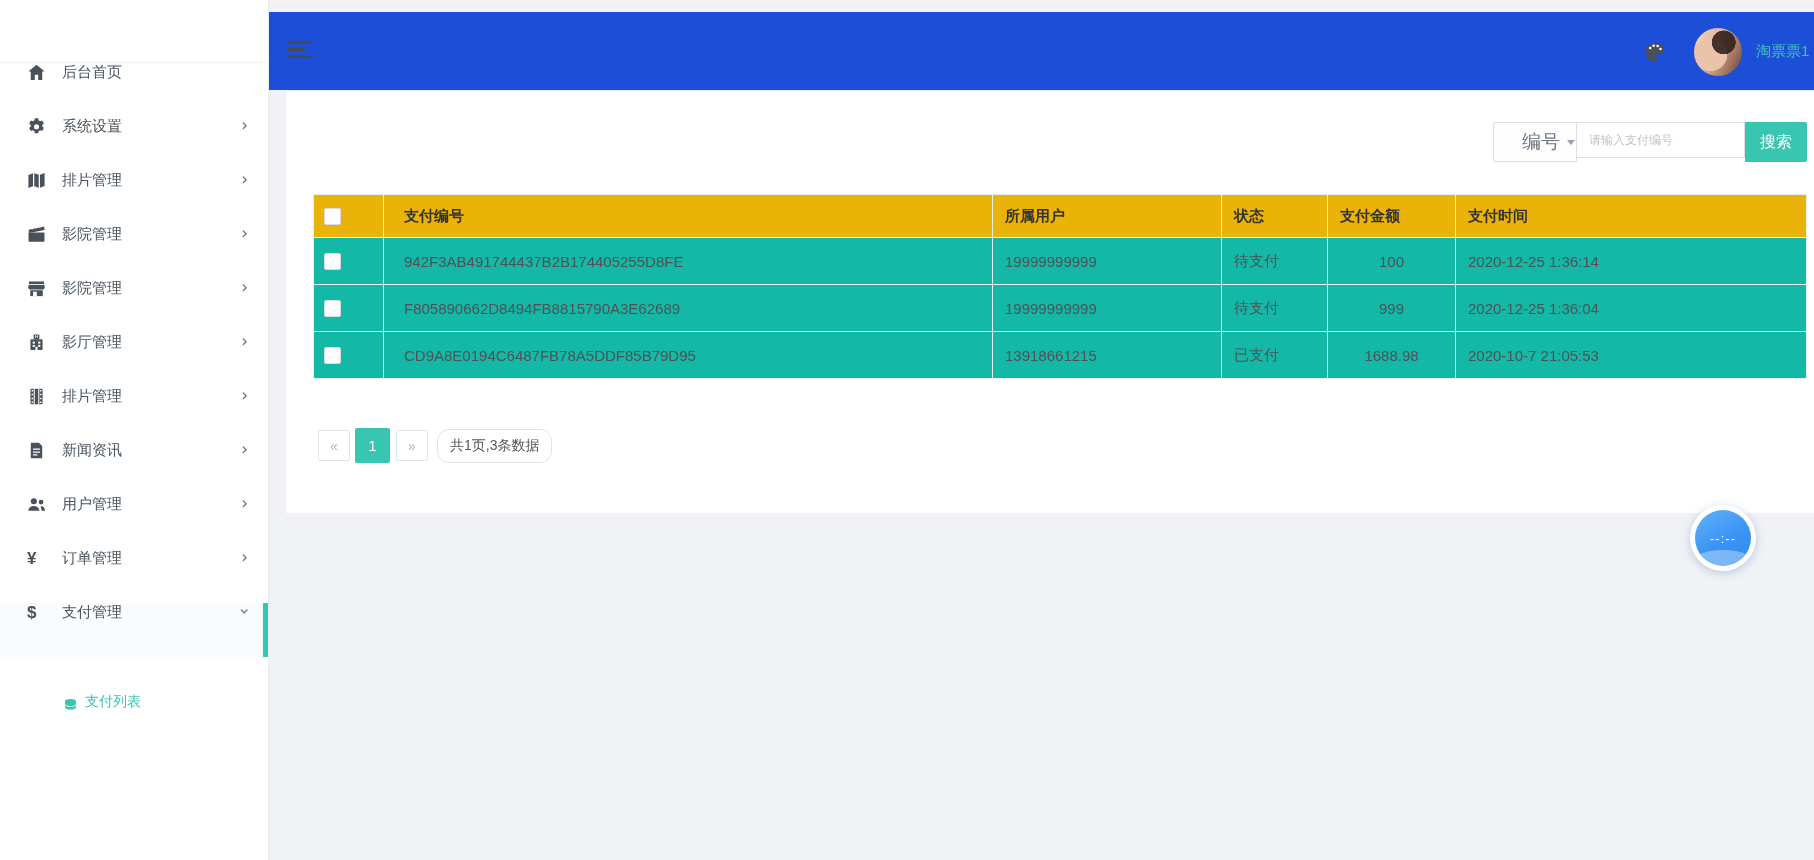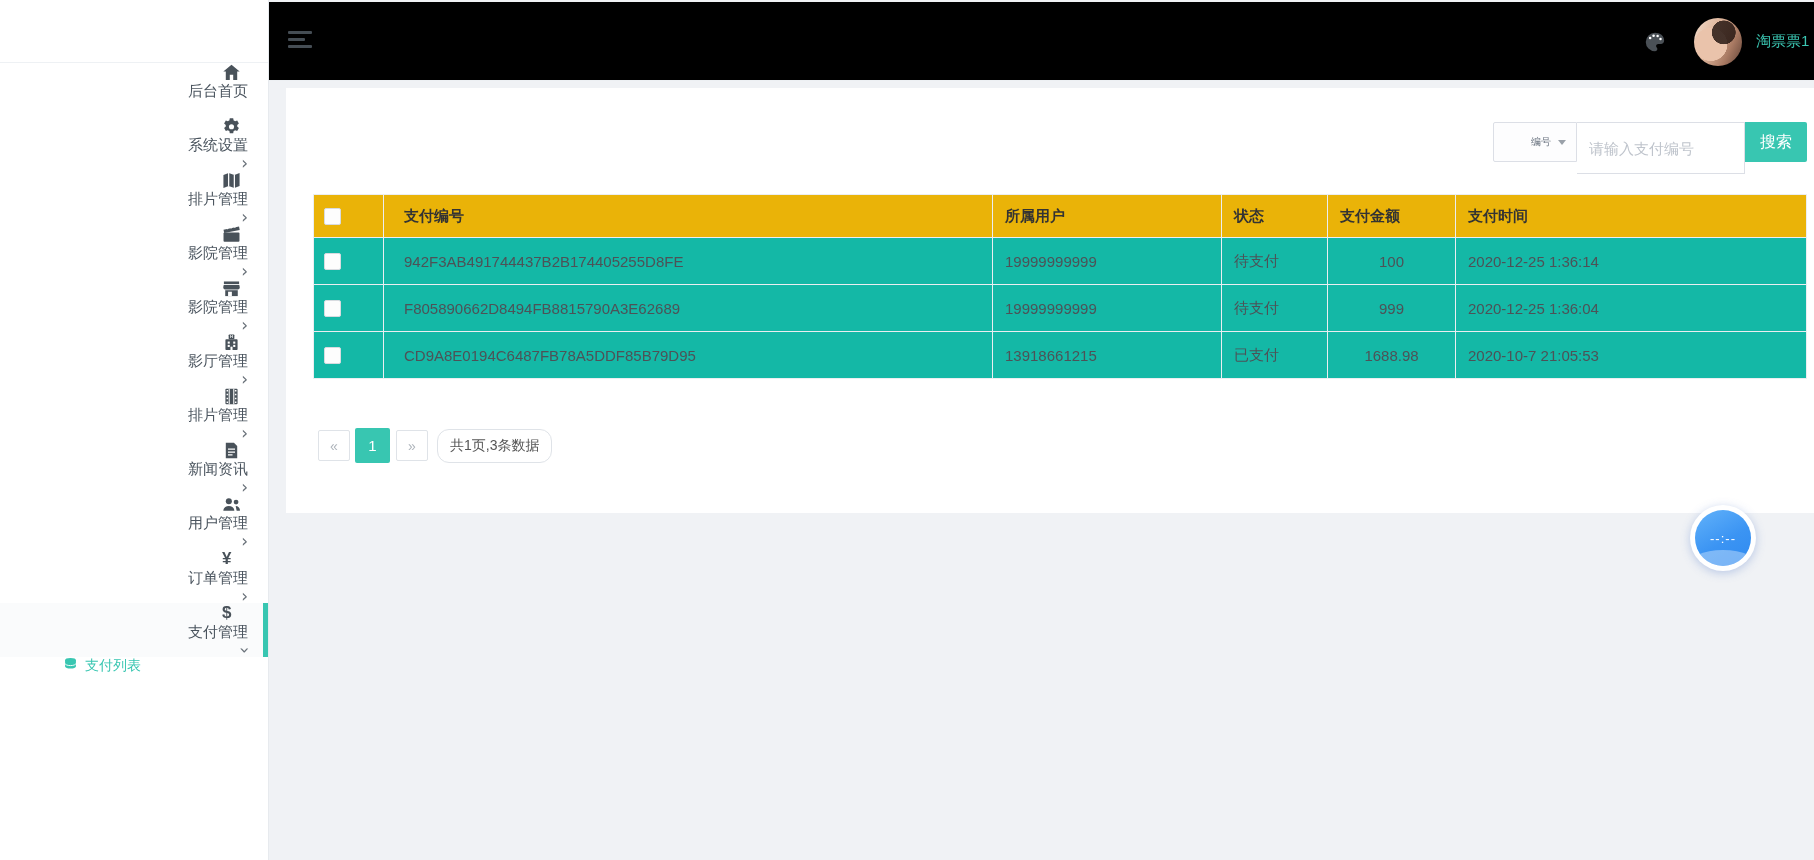--- a/index.html
+++ b/index.html
@@ -12,45 +12,45 @@
   }
   svg { display:block; }
 
   
   .sidebar {
     position:absolute; left:0; top:0; bottom:0; width:269px;
     background:#fff; border-right:1px solid #e7eaee; z-index:5;
   }
   .sidebar-header { height:63px; border-bottom:1px solid #eef1f4; }
   .menu-item {
-    height:54px; display:flex; align-items:flex-end;
-    padding:0 20px 0 27px; font-size:15px; color:#4a545e; cursor:pointer;flex-direction:column;
+    height:54px; display:flex; align-items:flex-start;
+    padding:0 20px 0 27px; font-size:15px; color:#4a545e; cursor:pointer;
   }
   .menu-item .mi-icon { width:26px; display:flex; justify-content:flex-start; color:#49525a; }
   .menu-item .mi-glyph { font-size:17px; font-weight:700; color:#49525a; width:26px; }
   .menu-item .mi-label { flex:1; margin-left:9px; }
   .menu-item .chev {
     font-size:17px; color:#6a727a; line-height:1;
     font-family:"DejaVu Sans",sans-serif;
   }
   .menu-item .chev.down { transform:rotate(90deg); }
   .menu-item.active {
     background:#fafbfc;
     box-shadow: inset -5px 0 0 #38c6b1;
   }
   .submenu-item {
-    height:54px; display:flex; align-items:flex-start;
+    height:54px; display:flex; align-items:flex-end;
     padding-left:63px; font-size:14px; color:#38c6b1; cursor:pointer;
   }
   .submenu-item .smi-label { margin-left:7px; }
 
   
   .topbar {
-    position:absolute; left:269px; right:0; top:2px; height:79px;
-    background:#000000; border-bottom:1px solid #edf0f3; z-index:4;
+    position:absolute; left:269px; right:0; top:12px; height:79px;
+    background:#1d4ed8; border-bottom:1px solid #edf0f3; z-index:4;
   }
   .hamburger { position:absolute; left:19px; top:29px; width:26px; height:20px; cursor:pointer; }
   .hamburger i { display:block; height:3px; background:#454d54; margin-bottom:4px; border-radius:1px; }
   .hamburger i:nth-child(1){ width:24px; }
   .hamburger i:nth-child(2){ width:17px; }
   .hamburger i:nth-child(3){ width:24px; }
   .topbar-right {
     position:absolute; right:0; top:0; height:79px;
     display:flex; align-items:center;
   }
@@ -71,29 +71,29 @@
   .card {
     position:absolute; left:286px; top:88px; width:1528px; height:425px;
     background:#fff; z-index:1;
   }
 
   
   .search-group { position:absolute; top:34px; right:7px; display:flex; height:40px; }
   .filter-select {
     width:84px; height:40px; border:1px solid #dcdfe6; background:#fdfdfe;
     display:flex; align-items:center; justify-content:center; gap:7px;
-    color:#6b7480; font-size:10px; cursor:pointer; border-radius:2px 0 0 2px;padding-left:27px;
+    color:#6b7480; font-size:19px; cursor:pointer; border-radius:2px 0 0 2px;padding-left:27px;
   }
   .caret-down {
     width:0; height:0; border-left:4px solid transparent; border-right:4px solid transparent;
     border-top:5px solid #9aa1a9;
   }
   .search-input {
-    width:168px; height:52px; border:1px solid #dcdfe6; border-left:none;
-    padding:0 12px; font-size:15px; color:#6d28d9; outline:none;
+    width:168px; height:36px; border:1px solid #dcdfe6; border-left:none;
+    padding:0 12px; font-size:12px; color:#6d28d9; outline:none;
     font-family:inherit; background:#fff;
   }
   .search-input::placeholder { color:#bfc4cc; }
   .search-btn {
     width:62px; height:40px; border:none; background:#38c6b1; color:#fff;
     font-size:16px; cursor:pointer; font-family:inherit; border-radius:0 2px 2px 0;
   }
 
   
   .pay-table {

